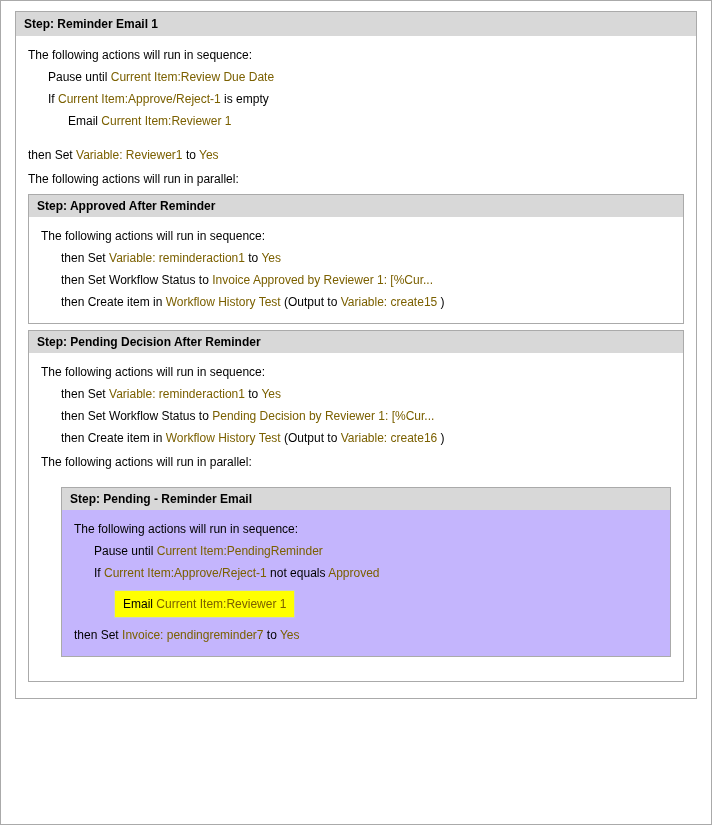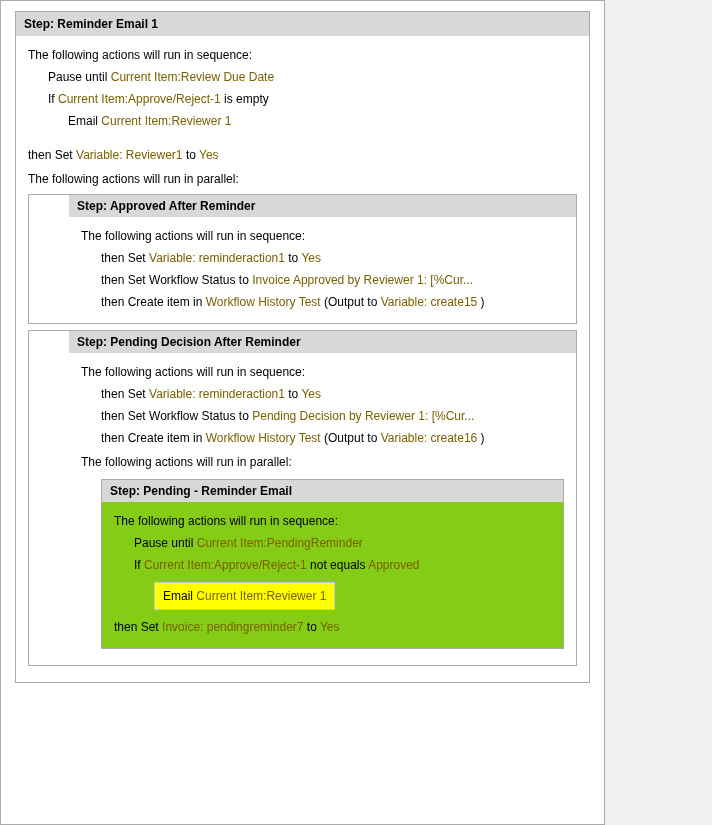--- a/index.html
+++ b/index.html
@@ -3,21 +3,21 @@
   <meta charset="utf-8">
   <style>
     * { box-sizing: border-box; margin: 0; padding: 0; }
     body {
       font-family: Arial, sans-serif;
       font-size: 12px;
       background: #f0f0f0;
       color: #000;
     }
     .outer-container {
-      width: 605px;
+      width: 712px;
       min-height: 825px;
       background: #fff;
       border: 1px solid #aaa;
       padding: 10px 14px;
     }
     .step-box {
       border: 1px solid #aaa;
       margin-bottom: 10px;
       background: #fff;
     }
@@ -48,35 +48,34 @@
       background: #ffff00;
       border: 1px solid #ccc;
       padding: 4px 8px;
       display: inline-block;
       margin: 4px 0;
     }
     .nested-step {
       border: 1px solid #aaa;
       margin: 6px 0;
       background: #fff;
-      padding-left: 40px;
     }
     .nested-step-header {
       background: #d8d8d8;
       padding: 4px 8px;
       font-weight: bold;
       font-size: 12px;
     }
     .nested-step-body {
       padding: 6px 12px 8px 12px;
     }
     .deep-nested-step {
       border: 1px solid #aaa;
-      margin: 8px 0;
-      background: #84cc16;
+      margin: 16px 0;
+      background: #c4b5fd;
     }
     .deep-nested-step-header {
       background: #d8d8d8;
       padding: 4px 8px;
       font-weight: bold;
       font-size: 12px;
     }
     .deep-nested-step-body {
       padding: 6px 12px 8px 12px;
     }

